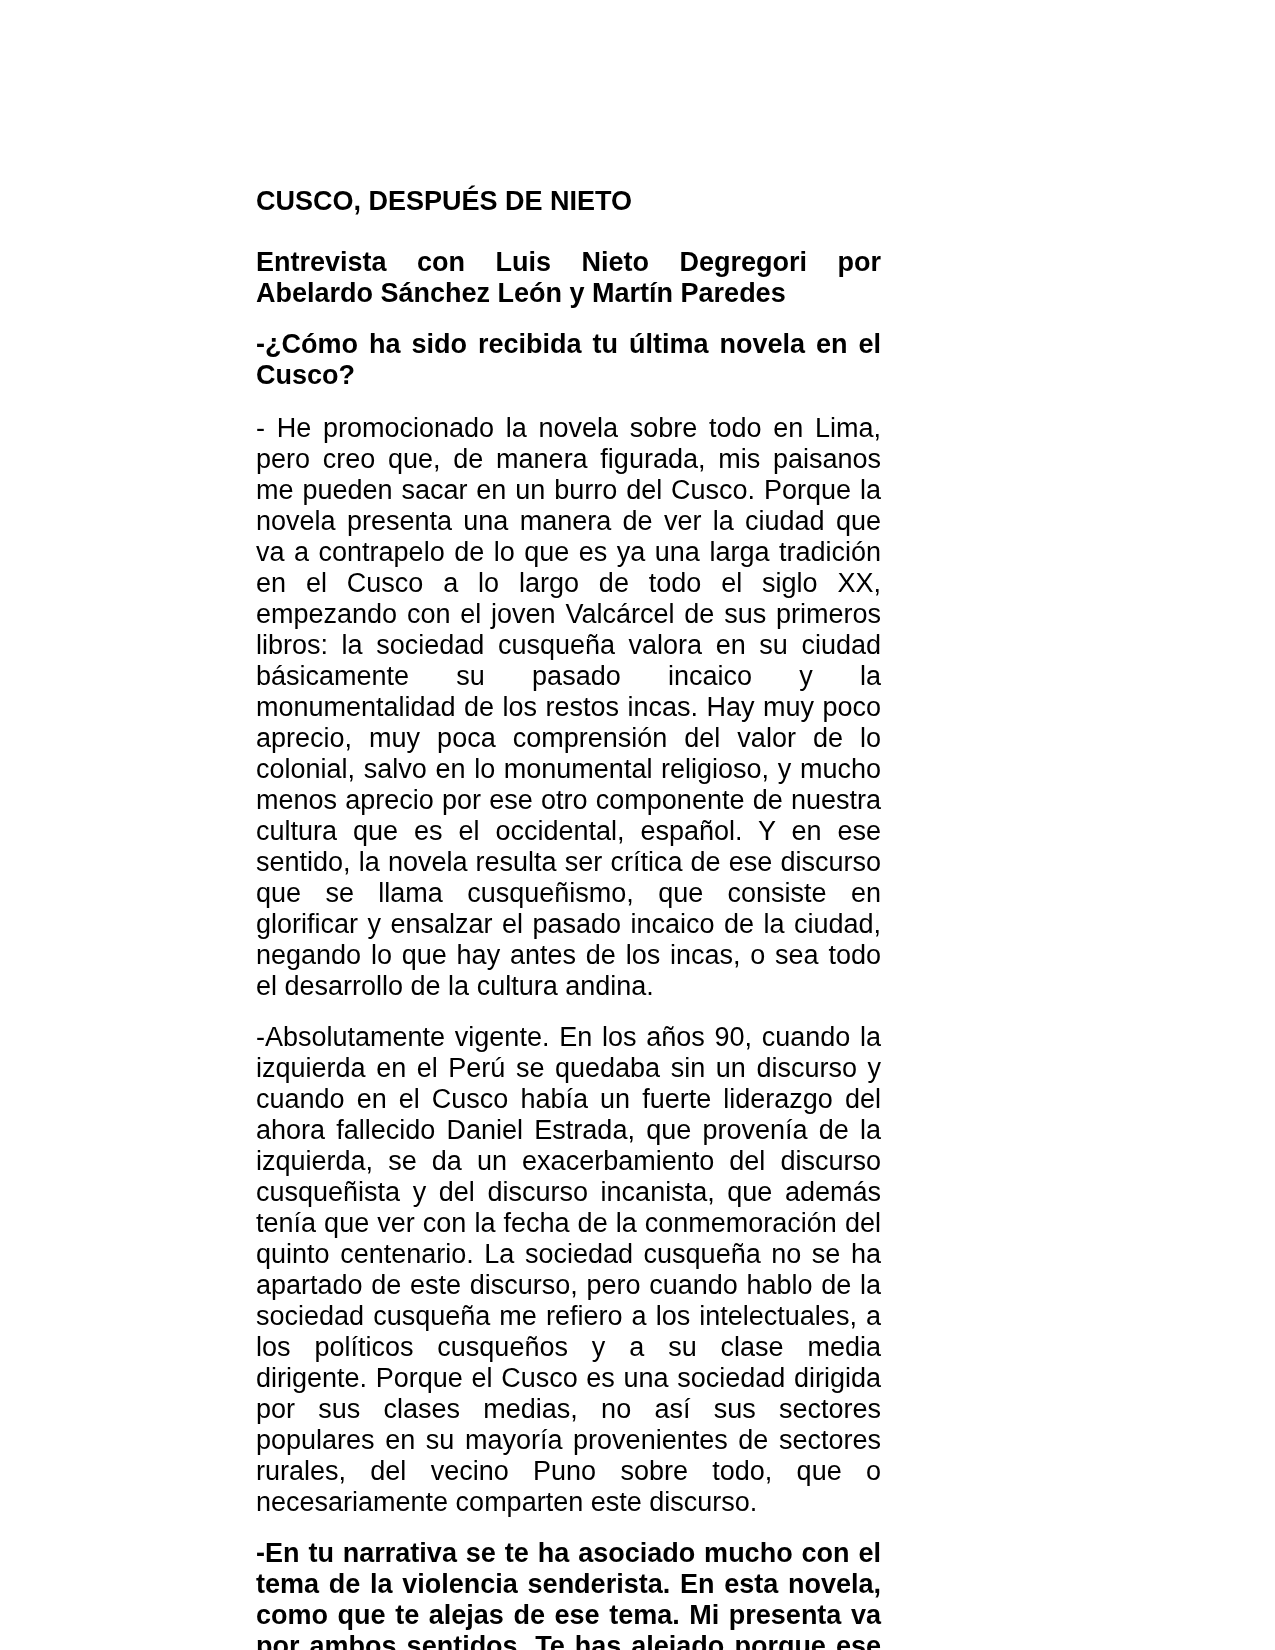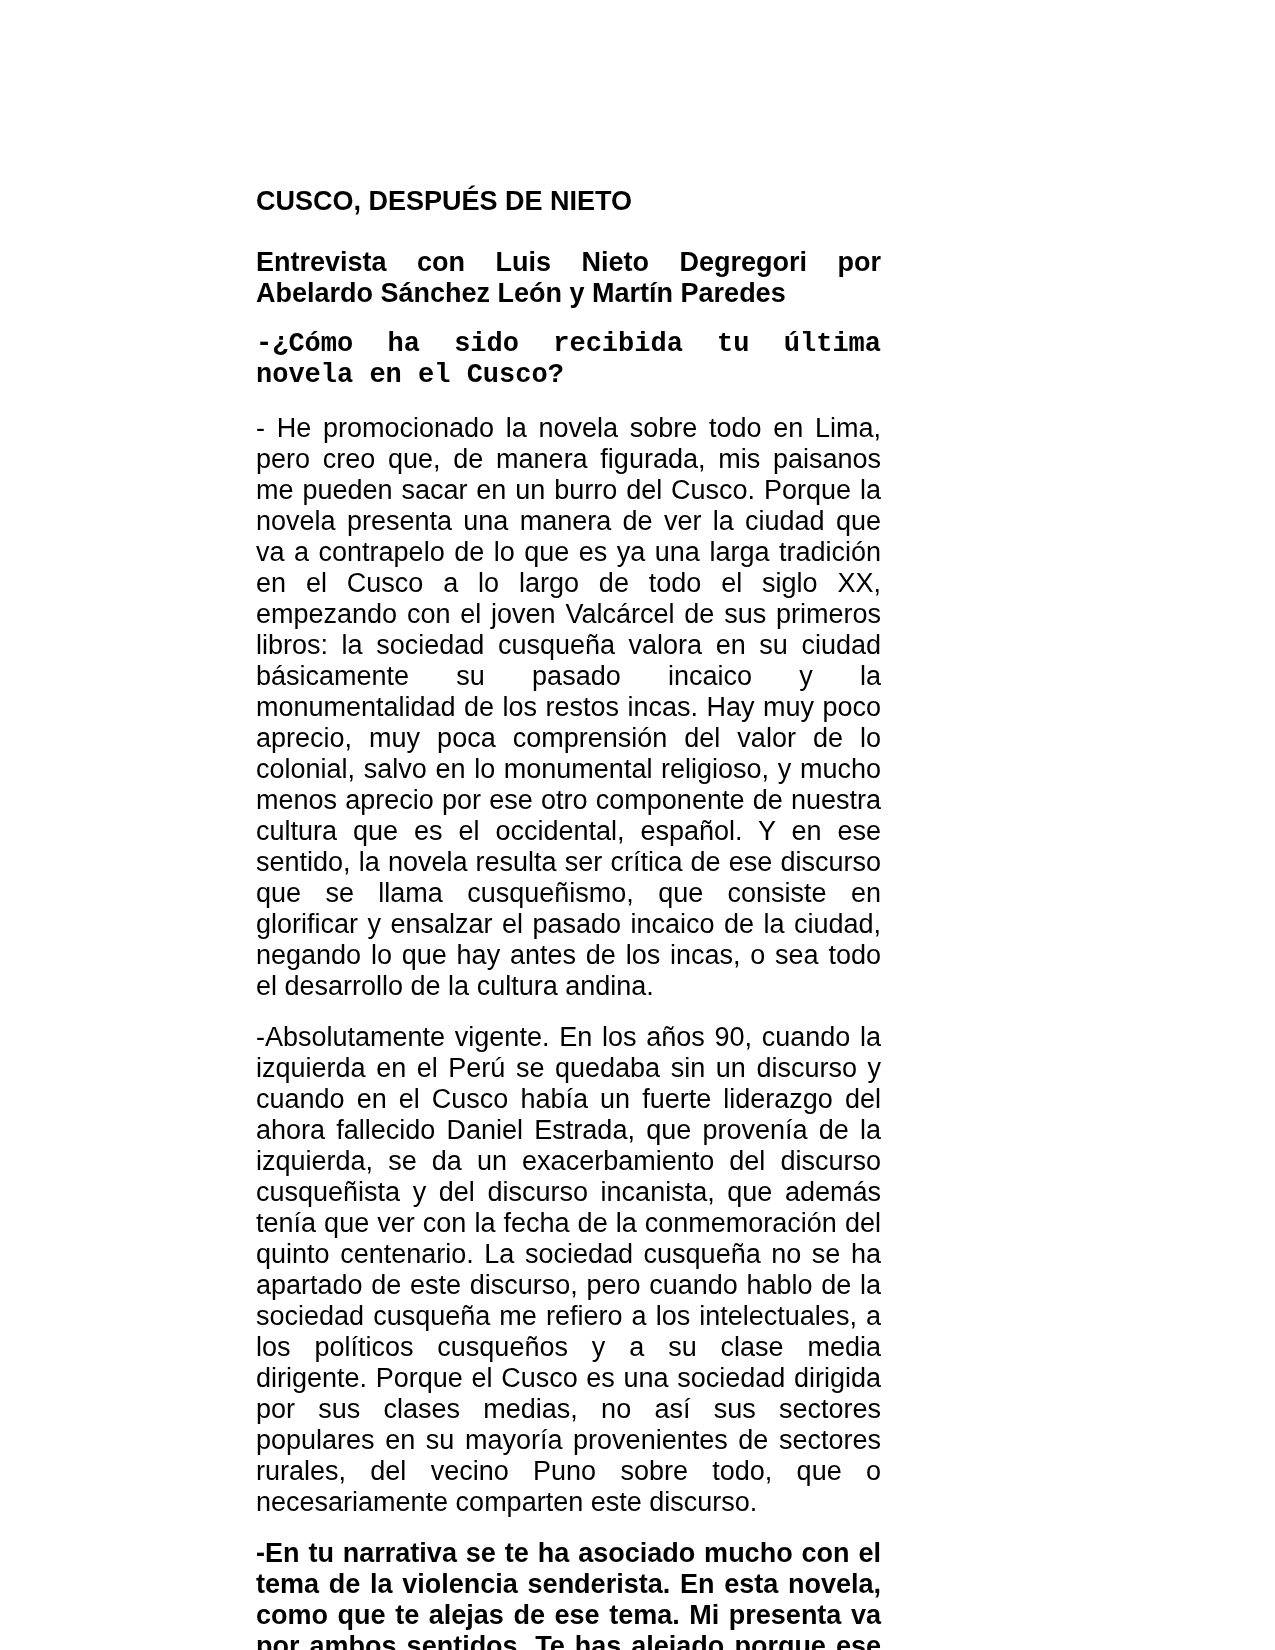--- a/index.html
+++ b/index.html
@@ -30,21 +30,20 @@
     margin: 0 4px 20px 0;
     text-align: justify;
     text-justify: inter-word;
   }
   .para.bold {
     font-weight: bold;
   }
   .para.q {
     font-weight: bold;
     margin-bottom: 22px;
-    font-family: Liberation Mono, monospace;
   }
 </style>
 </head>
 <body>
 
 <div class="page">
   <h1 class="doc-title">CUSCO, DESPUÉS DE NIETO</h1>
 
   <p class="para bold">Entrevista con Luis Nieto Degregori por Abelardo Sánchez León y Martín Paredes</p>
 

